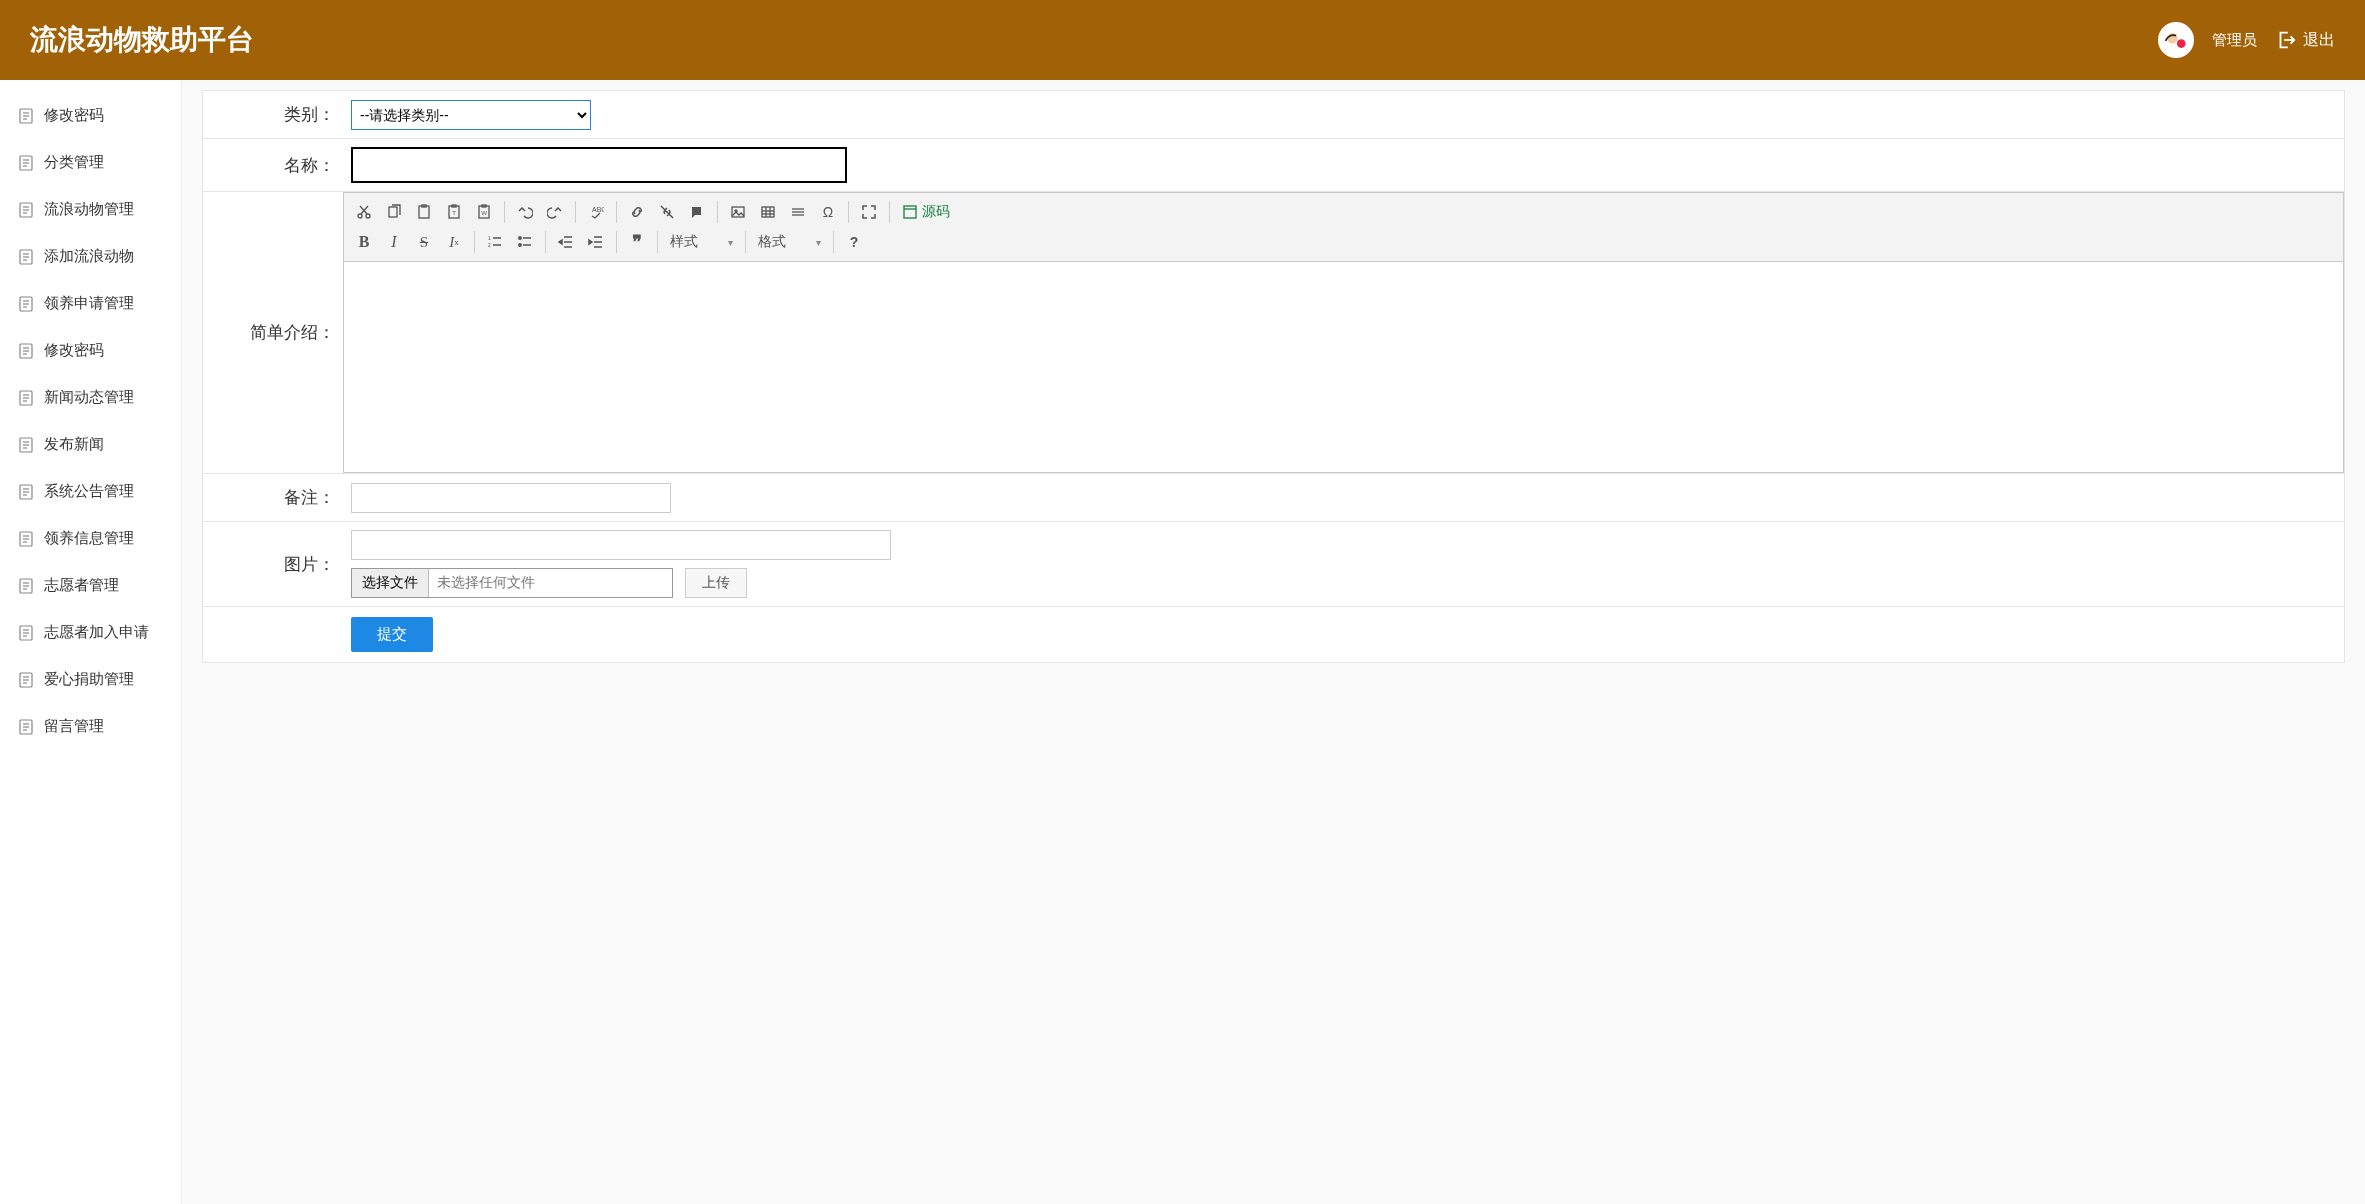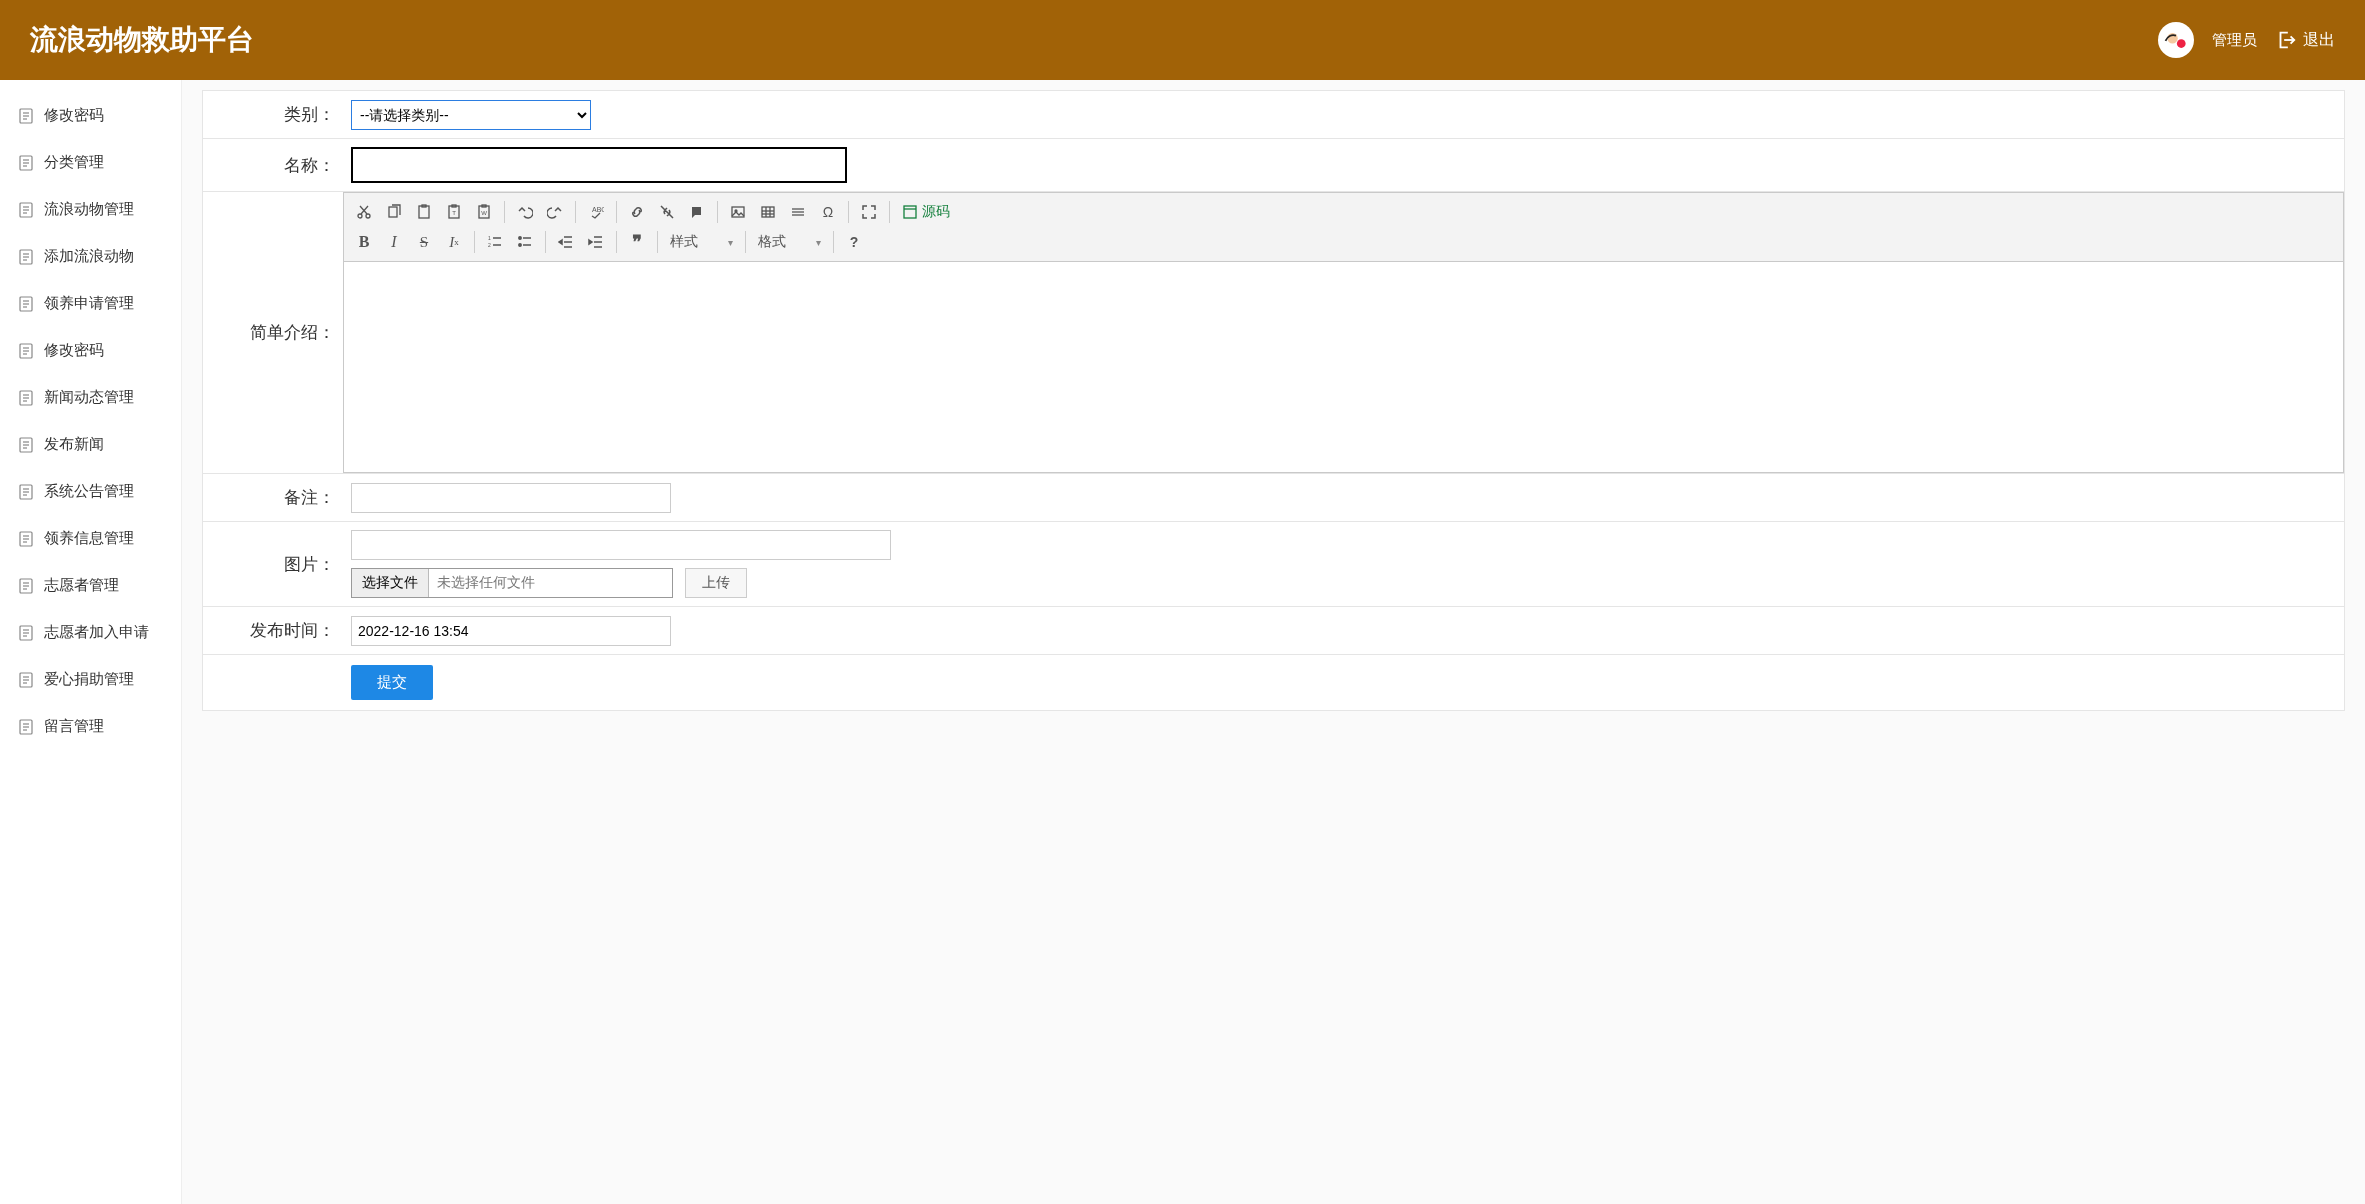--- a/index.html
+++ b/index.html
@@ -606,26 +606,20 @@
           <div style="display:flex; gap:12px; align-items:center;">
             <span class="file-btn-wrap">
               <button class="file-btn">选择文件</button>
               <span class="file-placeholder">未选择任何文件</span>
             </span>
             <button class="upload-btn">上传</button>
           </div>
         </div>
       </div>
 
-      <div class="form-row">
-        <div class="form-label">发布时间：</div>
-        <div class="form-control">
-          <input class="text-small" type="text" value="2022-12-16 13:54" style="">
-        </div>
-      </div>
 
       <div class="form-row">
         <div class="form-label"></div>
         <div class="form-control submit-row">
           <button class="submit-btn">提交</button>
         </div>
       </div>
 
     </div>
   </div>

